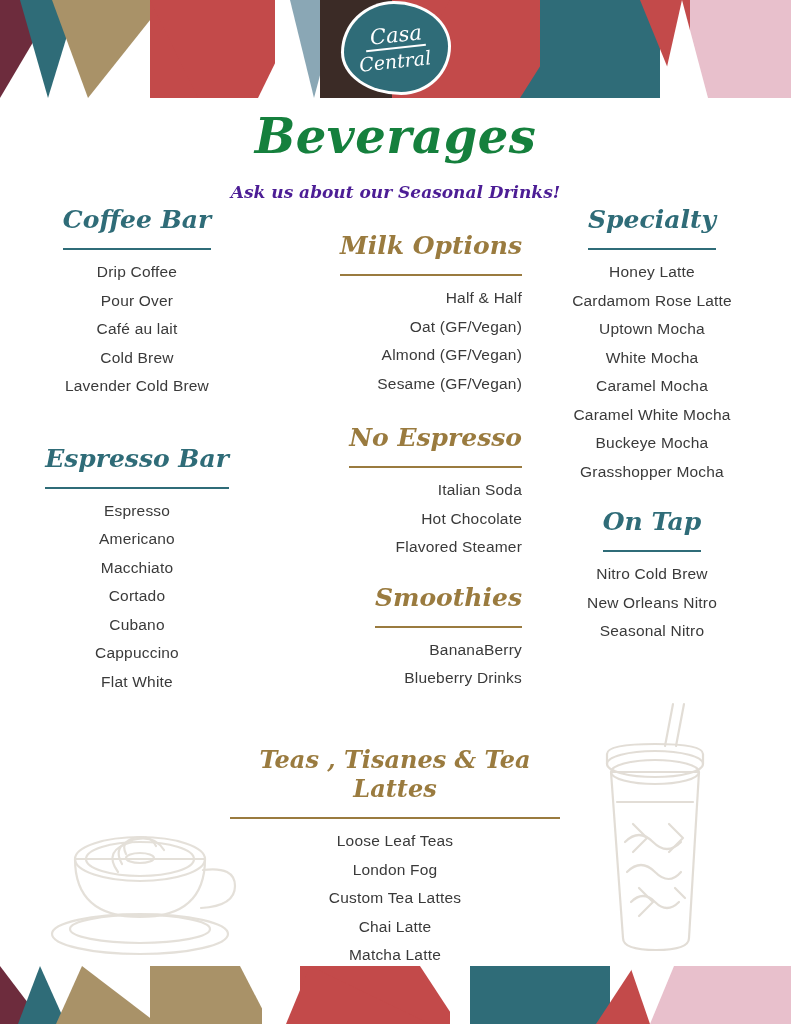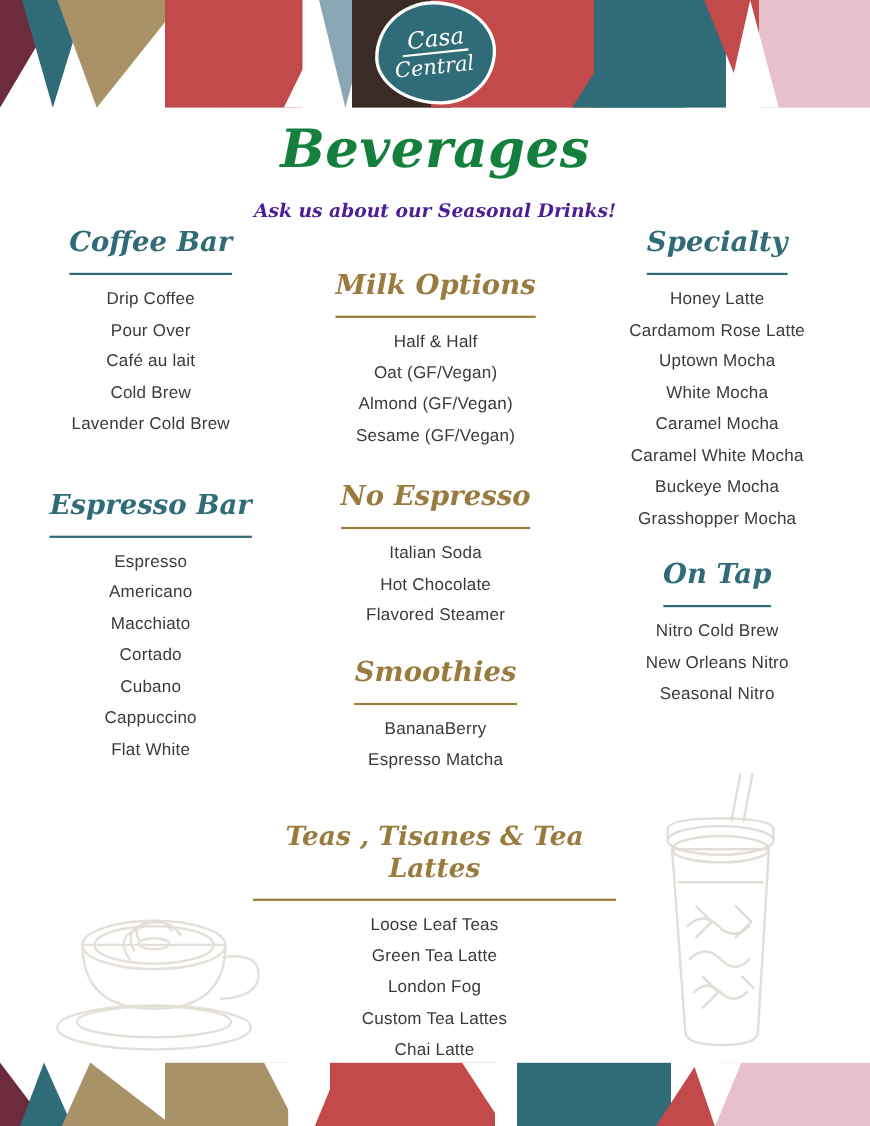--- a/index.html
+++ b/index.html
@@ -160,21 +160,21 @@
     font-weight: bold;
     font-size: 17px;
     color: #4c1d95;
   }
 
   .col {
     position: absolute;
     text-align: center;
   }
   .col-left { left: 18px; width: 238px; top: 205px; }
-  .col-mid  { left: 270px; width: 252px; top: 244px; }
+  .col-mid  { left: 270px; width: 252px; top: 231px; text-align: right; }
   .col-right{ left: 528px; width: 248px; top: 205px; }
   .col-bottom { left: 230px; width: 330px; top: 745px; }
 
   .section { margin-bottom: 22px; }
 
   .sec-title {
     font-family: "DejaVu Serif", serif;
     font-style: italic;
     font-weight: bold;
     font-size: 25px;
@@ -299,21 +299,21 @@
         <li>Italian Soda</li>
         <li>Hot Chocolate</li>
         <li>Flavored Steamer</li>
       </ul>
     </div>
 
     <div class="section" style="margin-top:28px;">
       <div class="sec-title gold">Smoothies</div>
       <ul class="items">
         <li>BananaBerry</li>
-        <li>Espresso Matcha</li>
+        <li>Blueberry Drinks</li>
       </ul>
     </div>
 
   </div>
 
   <div class="col col-right">
 
     <div class="section">
       <div class="sec-title teal">Specialty</div>
       <ul class="items">
@@ -337,21 +337,20 @@
       </ul>
     </div>
 
   </div>
 
   <div class="col col-bottom">
     <div class="section">
       <div class="sec-title gold" style="font-size:24px;">Teas , Tisanes &amp; Tea Lattes</div>
       <ul class="items">
         <li>Loose Leaf Teas</li>
-        <li>Green Tea Latte</li>
         <li>London Fog</li>
         <li>Custom Tea Lattes</li>
         <li>Chai Latte</li>
         <li>Matcha Latte</li>
       </ul>
     </div>
   </div>
 
   <div class="art-cup">
     <svg viewBox="0 0 220 180" width="220" height="180" fill="none" stroke="#cfc7bb" stroke-width="2.2" stroke-linecap="round" stroke-linejoin="round">

